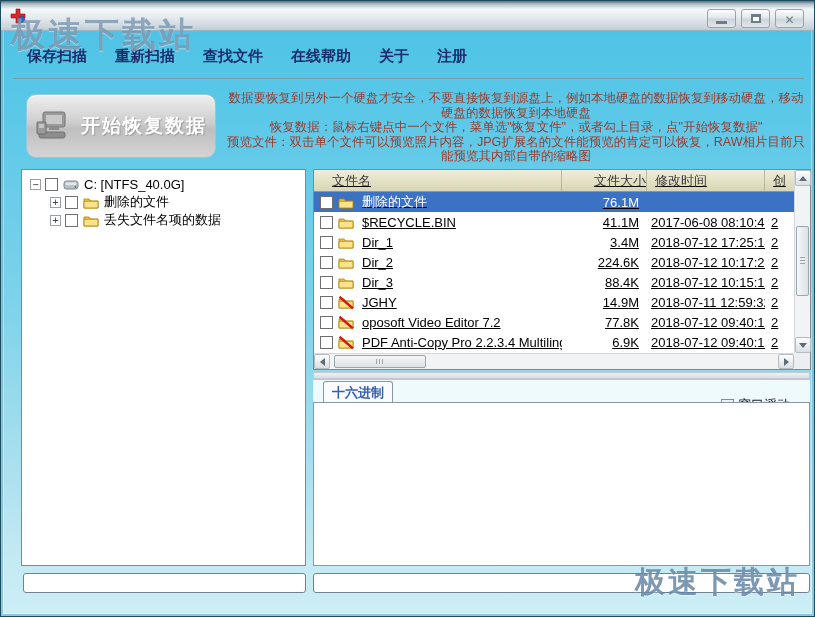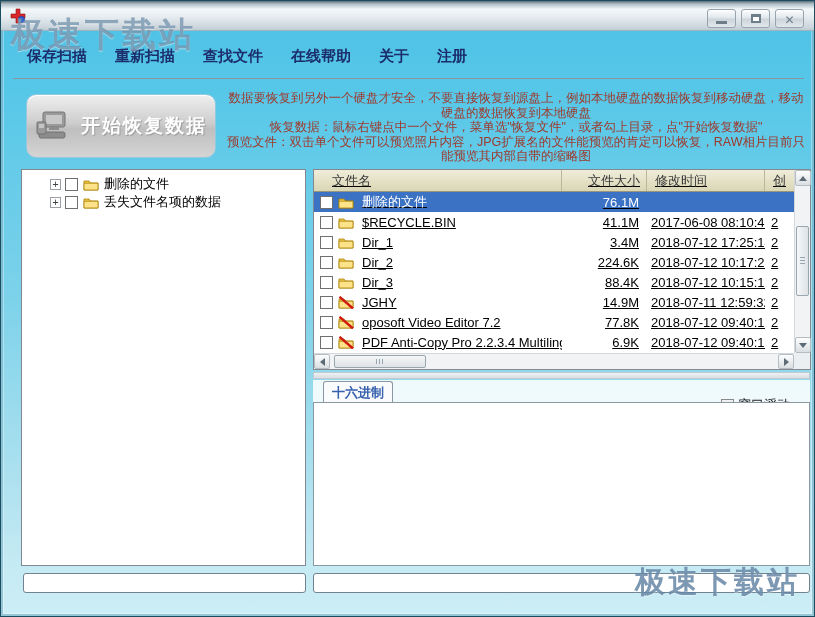--- a/index.html
+++ b/index.html
@@ -56,21 +56,21 @@
 
   
   .filelist { position:absolute; left:312px; top:168px; width:498px; height:201px;
     background:#fff; border:1px solid #828790; }
   .list-inner { position:absolute; top:0; left:0; right:16px; bottom:16px; overflow:hidden;text-decoration:underline; }
   .lheader { display:flex; height:22px; align-items:stretch;
     background:linear-gradient(180deg,#efedd9,#d9d6b5); border-bottom:1px solid #98967a;
     font-size:13px; color:#3a3a3a; }
   .hcell { display:flex; align-items:center; border-right:1px solid #b9b69a; padding-left:8px; }
   .hc-name { width:248px; padding-left:18px; }
-  .hc-size { width:85px; justify-content:flex-end; padding-right:6px; }
+  .hc-size { width:85px; justify-content:flex-end; }
   .hc-mod  { width:118px; }
   .hc-cre  { flex:1; border-right:none; overflow:hidden; white-space:nowrap; }
   .lrow { display:flex; height:20px; align-items:center; font-size:13px; color:#000; }
   .lrow.selected { background:#3b72c4; color:#fff; }
   .cell { white-space:nowrap; overflow:hidden; }
   .c-name { width:248px; display:flex; align-items:center; padding-left:6px; }
   .c-name .nm { margin-left:2px; overflow:hidden; white-space:nowrap; }
   .c-size { width:85px; text-align:right; padding-right:8px; }
   .c-mod  { width:118px; padding-left:4px; }
   .c-cre  { flex:1; padding-left:6px; }
@@ -177,20 +177,30 @@
     <span class="lbl">开始恢复数据</span>
   </div>
 
   <div class="instructions">
     <p>数据要恢复到另外一个硬盘才安全，不要直接恢复到源盘上，例如本地硬盘的数据恢复到移动硬盘，移动硬盘的数据恢复到本地硬盘</p>
     <p>恢复数据：鼠标右键点中一个文件，菜单选"恢复文件"，或者勾上目录，点"开始恢复数据"</p>
     <p>预览文件：双击单个文件可以预览照片内容，JPG扩展名的文件能预览的肯定可以恢复，RAW相片目前只能预览其内部自带的缩略图</p>
   </div>
 
   <div class="tree">
+    <div class="trow">
+      <span class="expander minus"></span>
+      <span class="cb"></span>
+      <svg class="ticon" width="16" height="11" viewBox="0 0 16 11">
+        <rect x="1" y="2" width="14" height="8" rx="2.5" fill="#b9c2c9" stroke="#7c8890"></rect>
+        <rect x="2.5" y="3.5" width="11" height="2.5" rx="1" fill="#e4e9ec"></rect>
+        <circle cx="12.5" cy="8" r="0.9" fill="#5f6b72"></circle>
+      </svg>
+      <span>C: [NTFS_40.0G]</span>
+    </div>
     <div class="trow child">
       <span class="expander plus"></span>
       <span class="cb"></span>
       <svg class="ticon" width="16" height="13" viewBox="0 0 16 13">
         <path d="M1 3 L6 3 L7.5 5 L15 5 L15 12 L1 12 Z" fill="#f2c94c" stroke="#a98200" stroke-width="0.8"></path>
         <path d="M1 5.2 L15 5.2 L15 12 L1 12 Z" fill="#fde289" stroke="#a98200" stroke-width="0.8"></path>
       </svg>
       <span>删除的文件</span>
     </div>
     <div class="trow child">

